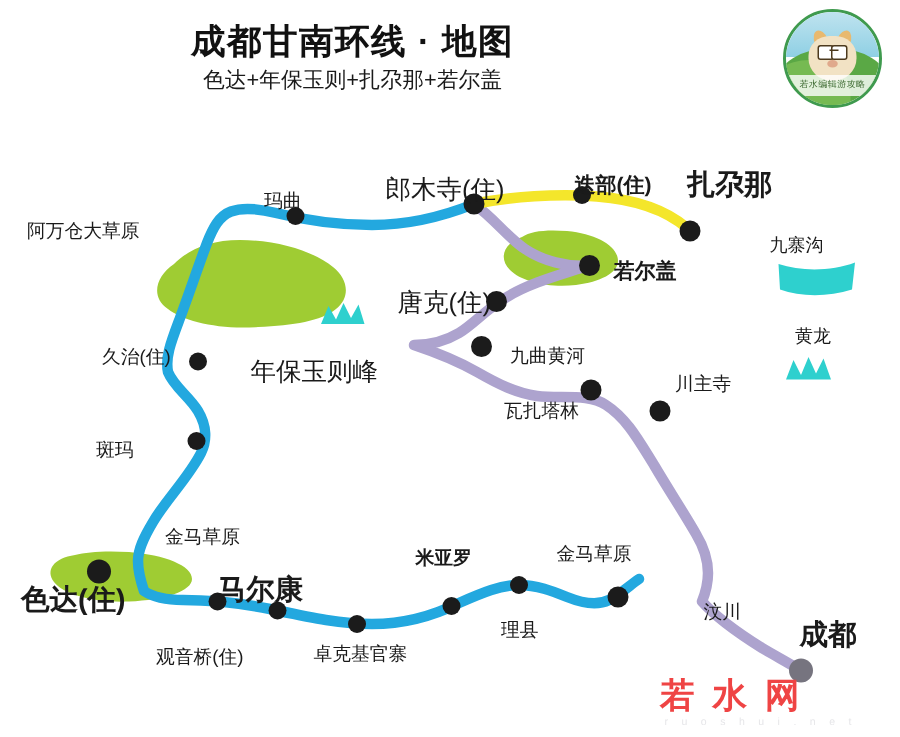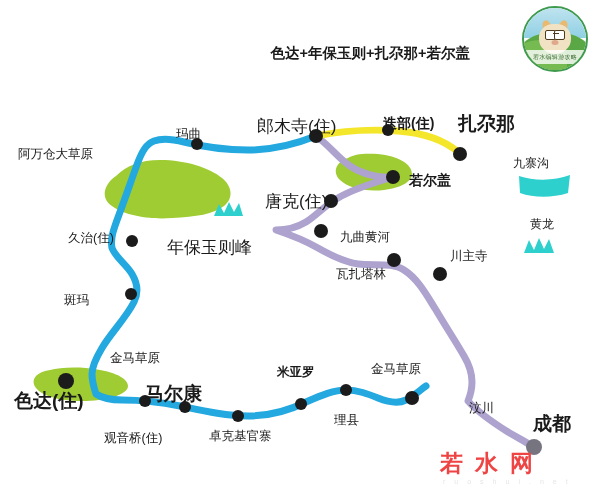--- a/index.html
+++ b/index.html
@@ -20,22 +20,22 @@
     width: 600px; height: 100px;
   }
   #title-main {
     position: absolute; left: 0; top: 12px; width: 470px;
     text-align: center;
     font-size: 23px; font-weight: bold; letter-spacing: 1px;
     color: #111;
   }
   #title-sub {
     position: absolute; left: 0; top: 44px; width: 470px;
-    text-align: right;
-    font-size: 14.5px; font-weight: bold; color: #1a1a1a;
+    text-align: center;
+    font-size: 14.5px; font-weight: normal; color: #1a1a1a;
   }
   #title-stats {
     position: absolute; left: 0; top: 68px; width: 470px;
     text-align: center;
     font-size: 14.5px; font-weight: bold; color: #1a1a1a;
   }
 
   
   #logo {
     position: absolute; right: 12px; top: 6px;
@@ -99,20 +99,21 @@
     position: absolute; left: 443px; top: 478px;
     font-size: 7px; letter-spacing: 9px;
     color: #e6e6e9;
     pointer-events: none;
   }
 </style>
 </head>
 <body>
 
 <div id="header">
+  <div id="title-main">成都甘南环线 · 地图</div>
   <div id="title-sub">色达+年保玉则+扎尕那+若尔盖</div>
 
   <div id="logo">
     <div class="sky"></div>
     <div class="hill"></div>
     <div class="hill2"></div>
     <div class="ear-l"></div>
     <div class="ear-r"></div>
     <div class="face">
       <div class="nose"></div>

